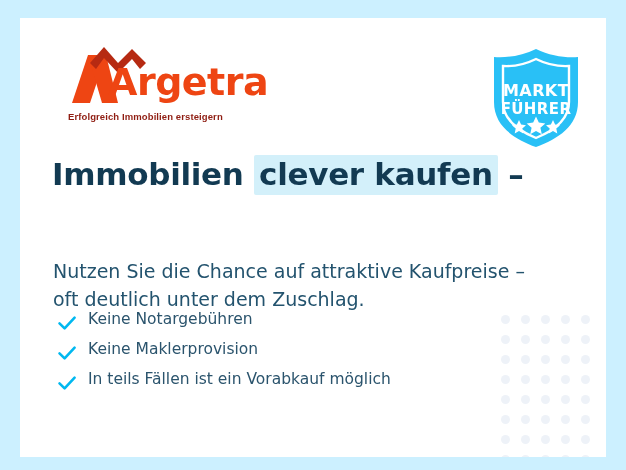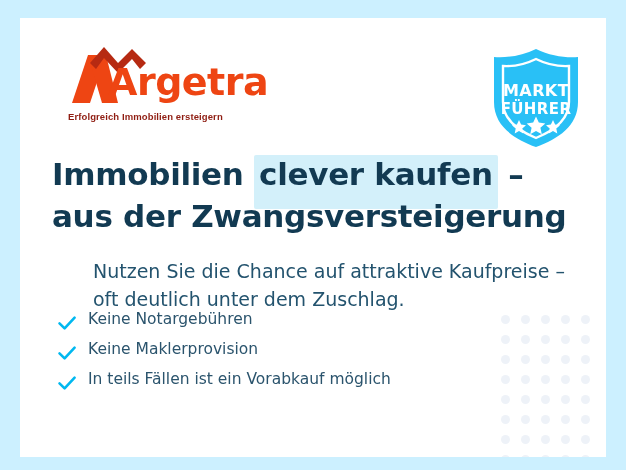--- a/index.html
+++ b/index.html
@@ -110,39 +110,38 @@
     font-size: 31px;
     font-weight: bold;
     color: #123a52;
     line-height: 1.29;
     letter-spacing: -0.3px;
     font-family: "DejaVu Sans", sans-serif;
     white-space: nowrap;
   }
   .headline .hl {
     background: #d3f0fa;
-    padding: 1px 5px 17px 5px;
+    padding: 1px 5px 3px 5px;
     border-radius: 2px;
   }
   .headline .dash { color: #123a52; }
   .headline-line { display: block; }
   .headline-line + .headline-line { margin-top: 2px; }
 
   
   .subhead {
     position: absolute;
     left: 33px;
     top: 221px;
     z-index: 2;
     font-size: 19px;
     color: #23536e;
     line-height: 1.47;
     font-family: "DejaVu Sans", sans-serif;
     white-space: nowrap;
-    margin-left: 40px;
   }
   .subhead span { display: block; }
 
   
   .checklist {
     position: absolute;
     left: 34px;
     top: 292px;
     z-index: 2;
   }
@@ -238,21 +237,20 @@
         <g fill="#ffffff">
           <polygon points="31,74 33.1,78.6 38,79.2 34.3,82.5 35.3,87.4 31,85 26.7,87.4 27.7,82.5 24,79.2 28.9,78.6"></polygon>
           <polygon points="48,70.5 50.8,76.6 57.3,77.4 52.4,81.8 53.8,88.3 48,85.1 42.2,88.3 43.6,81.8 38.7,77.4 45.2,76.6"></polygon>
           <polygon points="65,74 67.1,78.6 72,79.2 68.3,82.5 69.3,87.4 65,85 60.7,87.4 61.7,82.5 58,79.2 62.9,78.6"></polygon>
         </g>
       </svg>
     </div>
 
     <h1 class="headline">
       <span class="headline-line"><span>Immobilien </span><span class="hl">clever kaufen</span><span class="dash"> –</span></span>
-      <span class="headline-line">aus der Zwangsversteigerung</span>
     </h1>
 
     <p class="subhead">
       <span>Nutzen Sie die Chance auf attraktive Kaufpreise –</span>
       <span>oft deutlich unter dem Zuschlag.</span>
     </p>
 
     <ul class="checklist" style="list-style:none;margin:0;padding:0;">
         <li class="check-item">
           <span class="check-icon">

